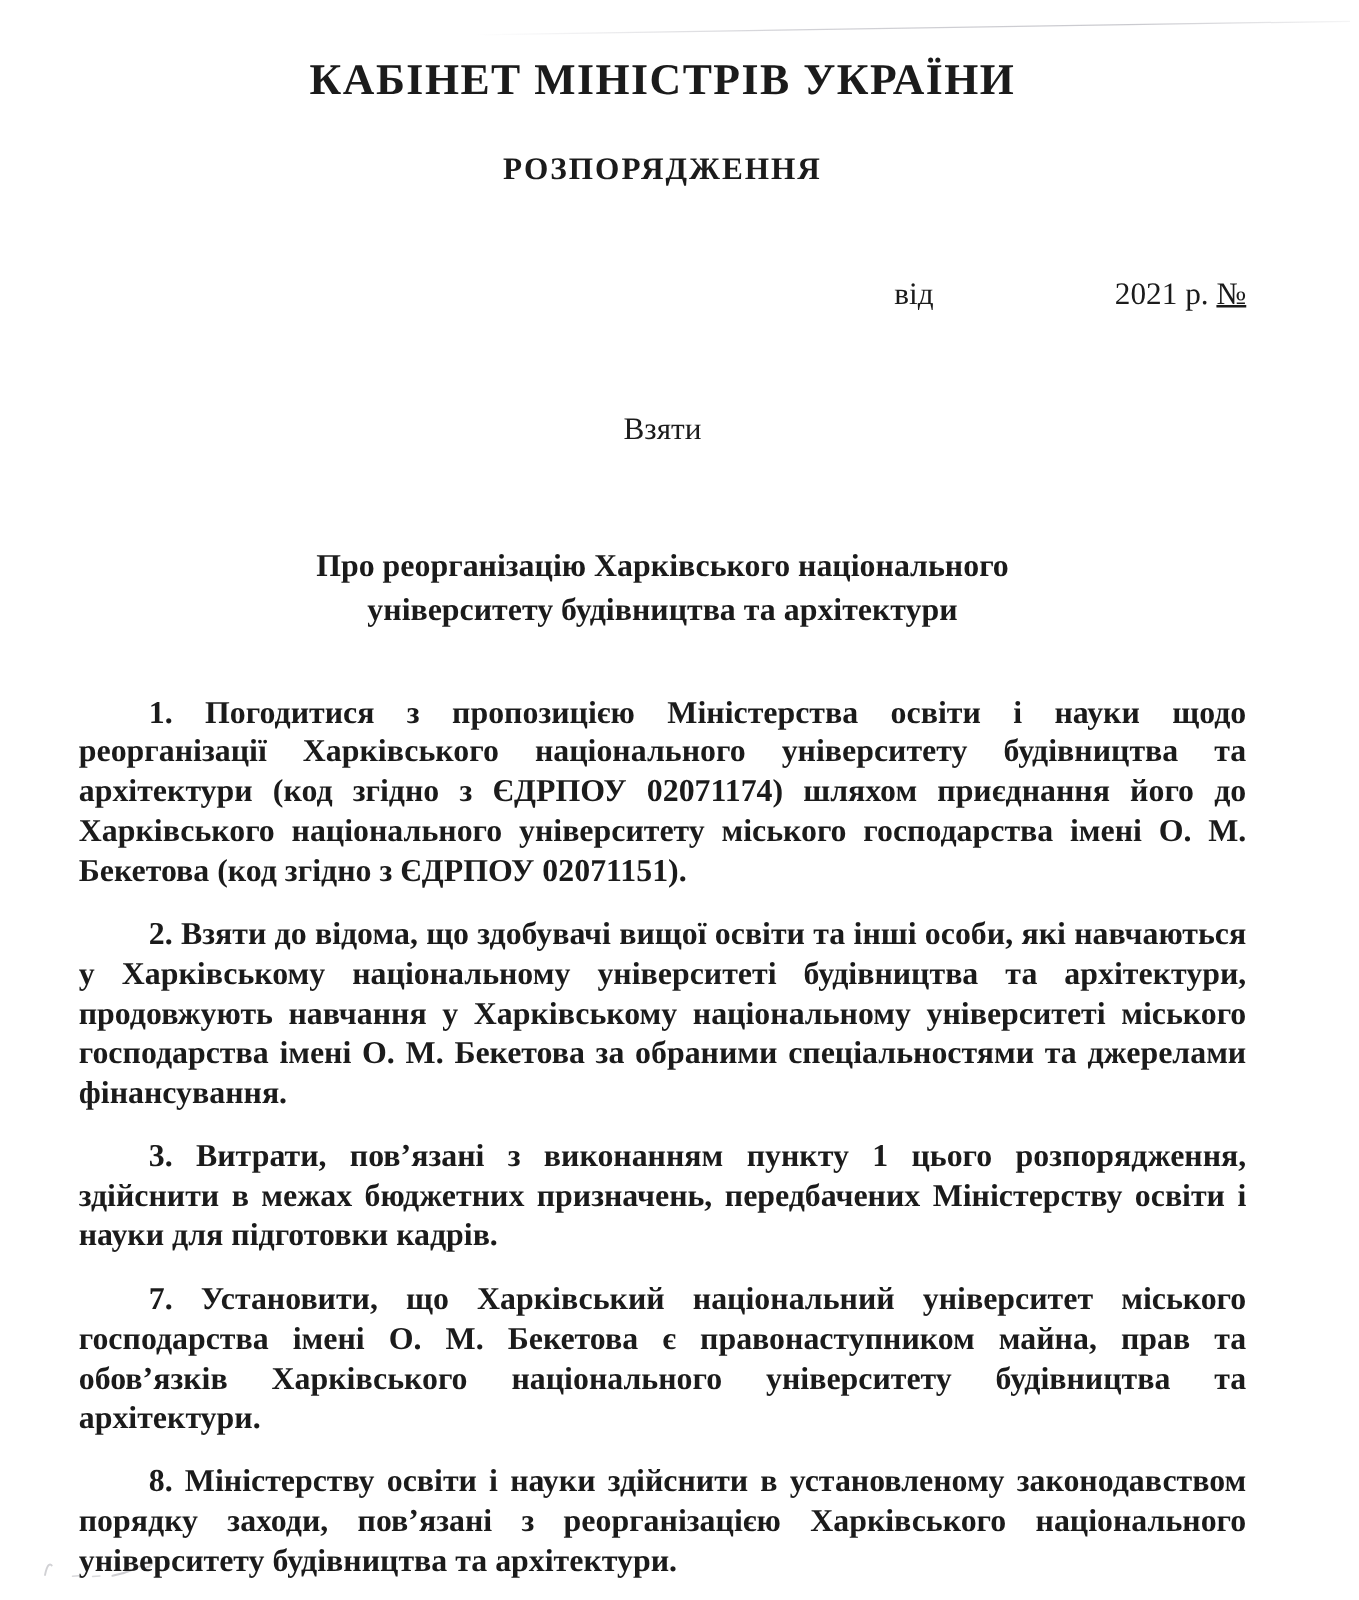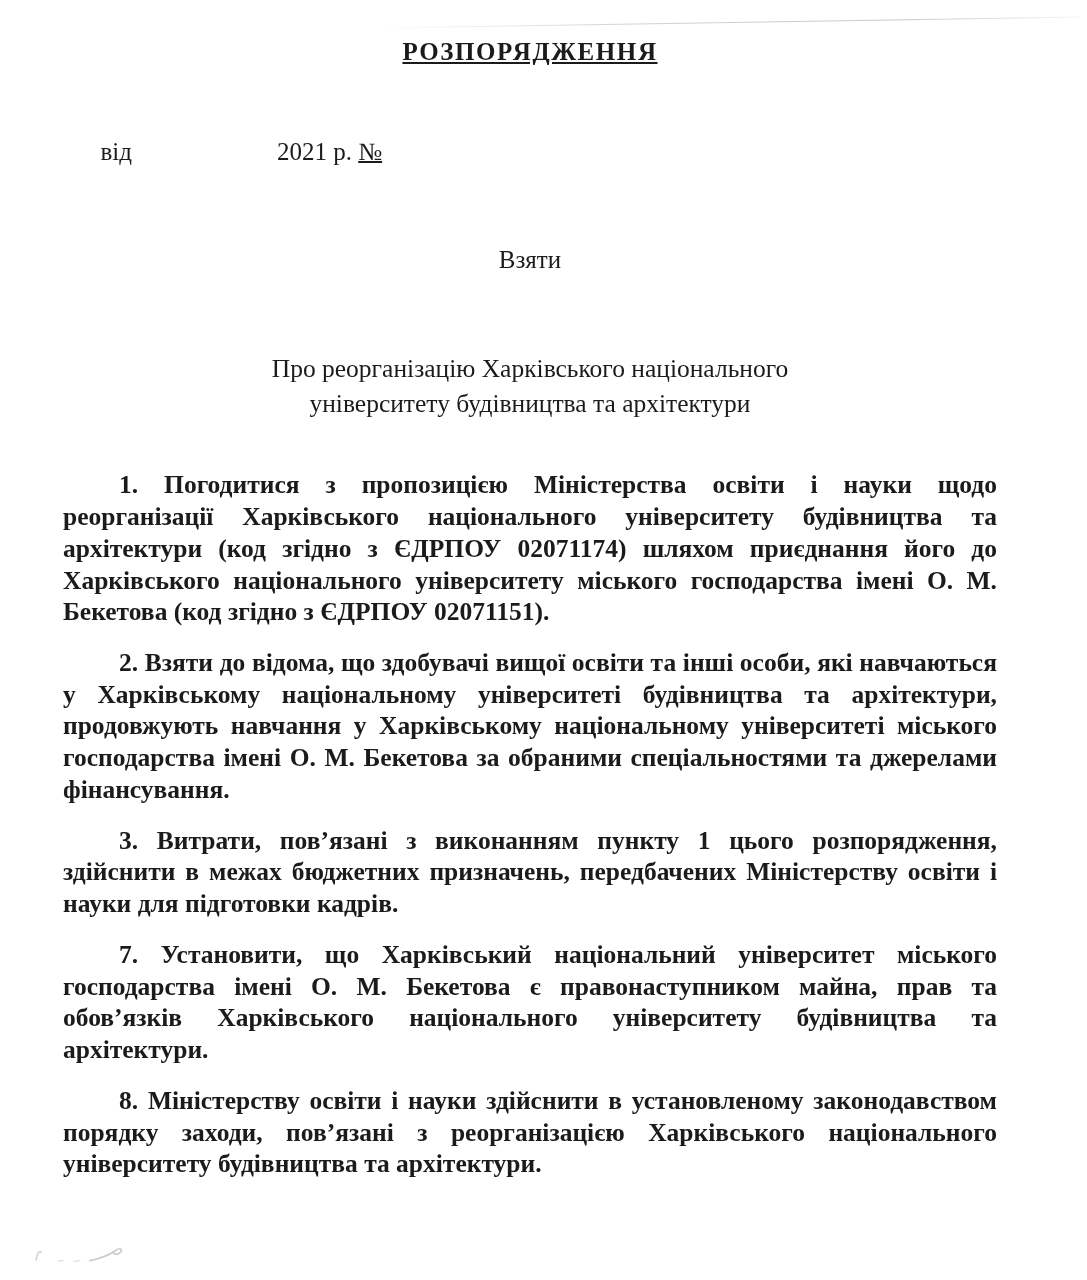--- a/index.html
+++ b/index.html
@@ -68,27 +68,26 @@
     margin-top: 44px;
     font-size: 35px;
     line-height: 1.15;
     letter-spacing: 1.2px;
   }
 
   .doc-type {
     margin-top: 38px;
     font-size: 25px;
     letter-spacing: 1.6px;
-    text-decoration: underline;
   }
 
   .date-line {
     margin-top: 44px;
     font-size: 25px;
-    text-align: left;
+    text-align: right;
     white-space: pre;
   }
 
   .date-line .date-prefix {
     display: inline-block;
   }
 
   .date-line .date-gap {
     display: inline-block;
     width: 145px;
@@ -103,21 +102,21 @@
     margin-top: 52px;
     font-size: 25px;
     text-align: center;
   }
 
   .subject-title {
     margin: 0 auto;
     margin-top: 78px;
     width: 690px;
     text-align: center;
-    font-weight: normal;
+    font-weight: bold;
     font-size: 25.5px;
     line-height: 1.36;
   }
 
   .body-block {
     margin-top: 48px;
   }
 
   p.para {
     margin: 0 0 19px 0;
@@ -145,20 +144,21 @@
     <path d="M6,14 C7,9 8,7 9,6 C10,5.4 11,5.6 11.4,6.4" fill="none" stroke="#9a9aa2" stroke-width="1.5" stroke-linecap="round"></path>
     <path d="M28,15 L33,14.6" fill="none" stroke="#a9a9b0" stroke-width="1.2" stroke-linecap="round"></path>
     <path d="M44,15.2 L50,14.8" fill="none" stroke="#a9a9b0" stroke-width="1.1" stroke-linecap="round"></path>
     <path d="M60,14.6 C66,13.6 72,11.6 77,9.4 C81,7.6 84,5.6 86,4.2
              C88,2.8 90,2.4 91,3.4 C92,4.6 91,6.4 89,7.4
              C87,8.4 84.5,8.2 83.5,7.2" fill="none" stroke="#8f8f98" stroke-width="1.7" stroke-linecap="round" stroke-linejoin="round"></path>
   </svg>
 
   <div class="content">
 
+    <div class="doc-heading org-title">КАБІНЕТ МІНІСТРІВ УКРАЇНИ</div>
 
     <div class="doc-heading doc-type">РОЗПОРЯДЖЕННЯ</div>
 
     <div class="date-line">
       <span class="date-prefix">від</span><span class="date-gap"></span><span>2021 р.</span>&nbsp;<span class="numero">№</span>
     </div>
 
     <div class="city-line">Взяти</div>
 
     <div class="subject-title">

